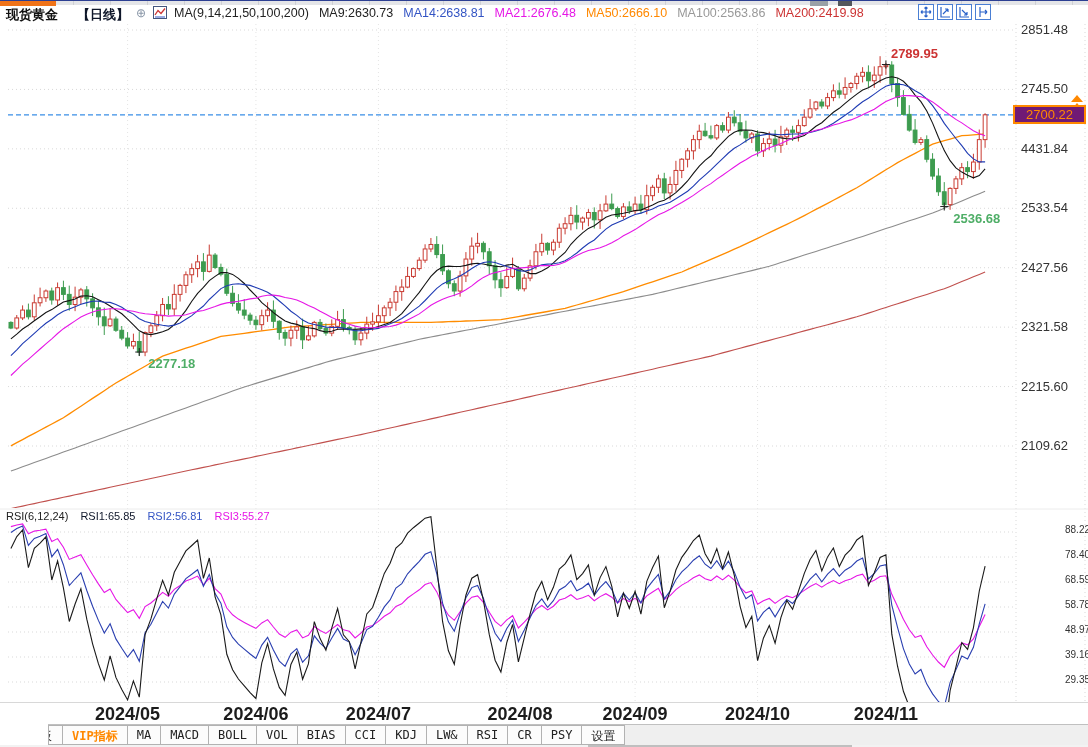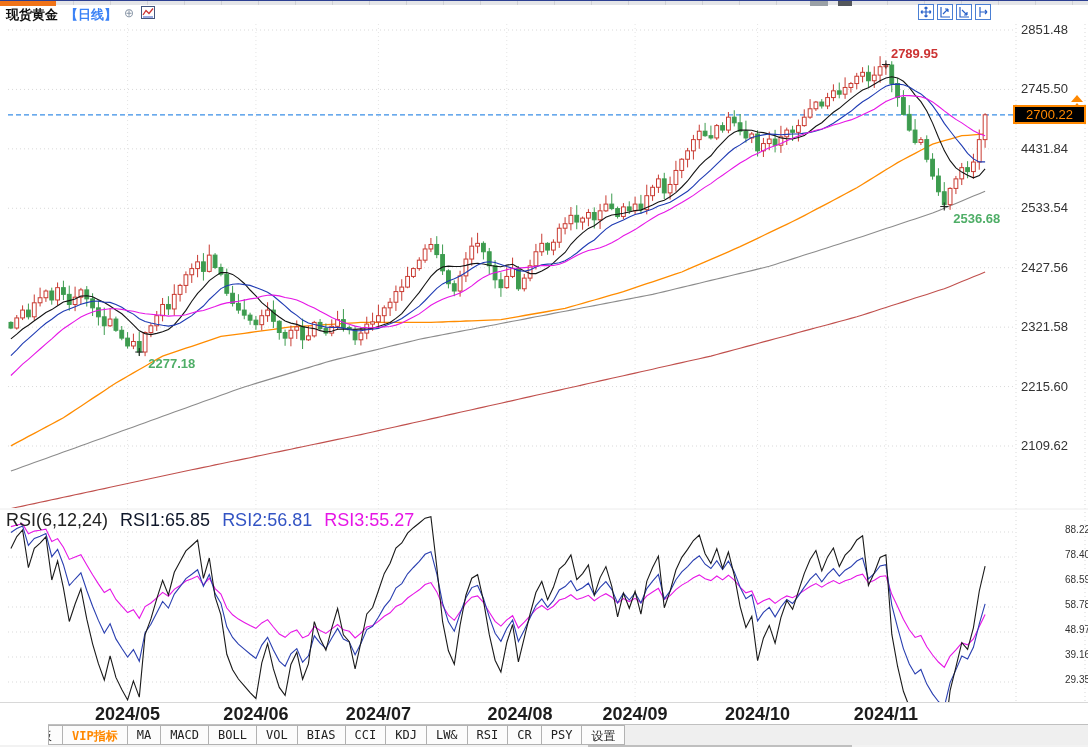--- a/index.html
+++ b/index.html
@@ -31,25 +31,25 @@
   .tool svg { display:block; }
 
   
   .axis-label { position:absolute; left:1021px; width:62px; font-size:13px; color:#333; }
   .rsi-axis-label { position:absolute; left:1065px; width:62px; font-size:10px; color:#333; }
   .month-label { position:absolute; top:704px; transform:translateX(-50%); font-size:18px;
     font-weight:bold; color:#1c1c1c; }
 
   
   .price-tag { position:absolute; left:1013px; top:105px; width:73px; height:19px;
-    border:2px solid #ff8800; background:#000000; color:#ff8800; font-size:13px;
+    border:2px solid #ff8800; background:#701a75; color:#ff8800; font-size:13px;
     line-height:15px; text-align:center; }
 
   
-  .rsi-header { position:absolute; left:6px; top:510px; display:flex; gap:12px; font-size:18px;
+  .rsi-header { position:absolute; left:6px; top:510px; display:flex; gap:12px; font-size:11px;
     background:transparent; }
 
   
   .xaxis-row { position:absolute; left:0; top:702px; width:1088px; height:22px; background:#fff;
     border-top:1px solid #d8d8d8; }
   .toolbar { position:absolute; left:0; top:724px; width:1088px; height:21px; background:#efefef;
     border-top:1px solid #c0c0c0; display:flex; align-items:stretch;margin-left:48px; }
   .tab { border:1px solid #b2b2b2; border-left-width:0; background:#fcfcfc; font-size:12px;
     padding:2px 9px 0 9px; height:20px; cursor:pointer; white-space:nowrap;
     font-family:"DejaVu Sans Mono", monospace; }
@@ -463,29 +463,38 @@
       <g clip-path="url(#rsiClip)">
         <path d="M10.9 526.6L16.8 525.0L22.6 523.9L28.4 533.8L34.3 531.1L40.1 530.2L45.9 529.1L51.8 541.4L57.6 538.6L63.4 547.2L69.3 559.4L75.1 557.0L80.9 554.7L86.8 565.0L92.6 574.7L98.4 583.9L104.3 592.5L110.1 589.1L115.9 599.4L121.8 606.1L127.6 612.6L133.4 609.8L139.3 618.3L145.1 606.6L150.9 603.0L156.8 597.8L162.6 592.4L168.4 596.2L174.3 589.4L180.1 585.5L185.9 581.1L191.8 578.7L197.6 576.1L203.4 584.7L209.3 578.3L215.1 588.6L220.9 594.0L226.8 608.0L232.6 614.8L238.4 619.1L244.3 622.4L250.1 625.6L255.9 628.4L261.8 622.9L267.6 619.6L273.4 627.0L279.3 634.0L285.1 637.3L290.9 632.2L296.8 630.0L302.6 637.9L308.4 635.3L314.3 626.6L320.1 630.5L325.9 633.4L331.8 628.9L337.6 624.5L343.4 629.8L349.3 631.3L355.1 637.9L360.9 633.1L366.8 627.0L372.6 625.5L378.4 621.4L384.3 616.3L390.1 612.8L395.9 606.4L401.8 603.8L407.6 598.0L413.4 593.9L419.3 589.8L425.1 584.6L430.9 582.6L436.8 591.9L442.6 605.5L448.4 615.2L454.3 620.3L460.1 611.7L465.9 603.1L471.8 597.2L477.6 595.9L483.4 602.3L489.3 612.2L495.1 621.3L500.9 626.1L506.8 619.9L512.6 615.7L518.4 628.0L524.3 622.2L530.1 616.0L535.9 609.3L541.8 605.5L547.6 609.9L553.4 606.2L559.3 600.1L565.1 598.2L570.9 594.7L576.8 599.5L582.6 597.8L588.4 595.3L594.3 600.7L600.1 596.6L605.9 593.7L611.8 597.2L617.6 603.1L623.4 598.6L629.3 601.6L635.1 598.3L640.9 602.7L646.8 595.9L652.6 592.0L658.4 588.4L664.3 599.5L670.1 595.6L675.9 589.6L681.8 585.1L687.6 581.9L693.4 577.8L699.3 574.9L705.1 578.7L710.9 580.6L716.8 576.0L722.6 579.9L728.4 575.2L734.3 580.1L740.1 587.2L745.9 592.8L751.8 591.0L757.6 604.3L763.4 600.7L769.3 598.5L775.1 603.4L780.9 599.1L786.8 595.9L792.6 597.7L798.4 594.4L804.3 590.4L810.1 586.5L815.9 583.6L821.8 587.2L827.6 583.4L833.4 580.5L839.3 583.7L845.1 580.7L850.9 579.0L856.8 575.8L862.6 574.1L868.4 582.9L874.3 580.3L880.1 576.5L885.9 575.8L891.8 594.3L897.6 606.4L903.4 619.3L909.3 629.8L915.1 637.4L920.9 635.5L926.8 646.7L932.6 655.0L938.4 662.0L944.3 667.3L950.1 656.0L955.9 649.8L961.8 642.9L967.6 644.8L973.4 639.0L979.3 626.4L985.1 614.6" fill="none" stroke="#e616e6" stroke-width="1.1"></path>
         <path d="M10.9 532.5L16.8 528.5L22.6 525.9L28.4 545.4L34.3 538.4L40.1 536.3L45.9 533.5L51.8 556.7L57.6 549.3L63.4 564.7L69.3 585.5L75.1 579.0L80.9 572.9L86.8 590.5L92.6 606.3L98.4 620.4L104.3 633.0L110.1 623.8L115.9 638.9L121.8 648.3L127.6 657.0L133.4 649.6L139.3 661.3L145.1 632.6L150.9 624.3L156.8 612.8L162.6 601.5L168.4 608.1L174.3 594.1L180.1 586.7L185.9 578.6L191.8 574.3L197.6 569.7L203.4 586.3L209.3 574.4L215.1 593.6L220.9 603.2L226.8 626.8L232.6 637.4L238.4 644.1L244.3 649.1L250.1 654.0L255.9 658.4L261.8 645.1L267.6 637.3L273.4 650.0L279.3 661.1L285.1 666.3L290.9 653.8L296.8 648.6L302.6 662.2L308.4 655.8L314.3 635.8L320.1 643.2L325.9 648.4L331.8 638.1L337.6 628.4L343.4 639.1L349.3 642.1L355.1 654.7L360.9 643.4L366.8 629.6L372.6 626.3L378.4 617.3L384.3 606.9L390.1 599.9L395.9 588.1L401.8 583.6L407.6 573.8L413.4 567.5L419.3 561.4L425.1 554.3L430.9 551.7L436.8 573.9L442.6 603.2L448.4 621.8L454.3 631.2L460.1 613.6L465.9 597.8L471.8 587.6L477.6 585.5L483.4 598.2L489.3 617.1L495.1 633.2L500.9 641.3L506.8 628.4L512.6 620.0L518.4 641.4L524.3 629.9L530.1 617.8L535.9 605.6L541.8 599.0L547.6 607.4L553.4 600.7L559.3 589.9L565.1 586.6L570.9 580.7L576.8 590.8L582.6 587.7L588.4 583.2L594.3 595.2L600.1 587.3L605.9 581.7L611.8 589.6L617.6 602.9L623.4 593.3L629.3 600.0L635.1 593.0L640.9 603.0L646.8 588.6L652.6 581.2L658.4 574.5L664.3 598.9L670.1 591.1L675.9 579.7L681.8 571.9L687.6 566.6L693.4 560.2L699.3 555.8L705.1 564.2L710.9 568.5L716.8 560.7L722.6 569.5L728.4 561.1L734.3 571.9L740.1 587.3L745.9 598.7L751.8 594.7L757.6 620.9L763.4 612.4L769.3 607.4L775.1 616.9L780.9 607.0L786.8 599.6L792.6 603.5L798.4 595.9L804.3 587.1L810.1 579.2L815.9 573.5L821.8 581.8L827.6 574.1L833.4 568.6L839.3 576.2L845.1 570.2L850.9 566.8L856.8 561.0L862.6 558.0L868.4 578.9L874.3 573.5L880.1 566.0L885.9 564.6L891.8 605.1L897.6 627.6L903.4 648.6L909.3 664.0L915.1 674.0L920.9 669.5L926.8 684.1L932.6 693.9L938.4 701.5L944.3 706.9L950.1 682.6L955.9 669.9L961.8 656.0L967.6 659.1L973.4 647.3L979.3 623.8L985.1 603.9" fill="none" stroke="#2a3fb0" stroke-width="1.1"></path>
         <path d="M10.9 548.6L16.8 536.6L22.6 529.9L28.4 567.6L34.3 548.3L40.1 543.1L45.9 536.8L51.8 580.0L57.6 560.9L63.4 587.9L69.3 621.5L75.1 604.0L80.9 588.7L86.8 619.2L92.6 643.8L98.4 663.7L104.3 680.0L110.1 655.8L115.9 677.4L121.8 689.5L127.6 699.9L133.4 680.9L139.3 697.1L145.1 634.5L150.9 618.9L156.8 598.6L162.6 580.4L168.4 595.0L174.3 572.3L180.1 561.5L185.9 550.9L191.8 545.5L197.6 540.0L203.4 578.3L209.3 558.0L215.1 596.8L220.9 614.9L226.8 654.3L232.6 669.7L238.4 679.0L244.3 685.8L250.1 692.6L255.9 698.5L261.8 662.9L267.6 643.6L273.4 668.9L279.3 687.4L285.1 695.3L290.9 664.5L296.8 652.2L302.6 679.2L308.4 663.9L314.3 621.6L320.1 638.6L325.9 650.3L331.8 627.9L337.6 608.5L343.4 634.8L349.3 641.7L355.1 668.9L360.9 642.4L366.8 613.9L372.6 607.5L378.4 590.7L384.3 573.4L390.1 563.2L395.9 548.1L401.8 543.0L407.6 533.1L413.4 527.7L419.3 523.0L425.1 518.2L430.9 516.6L436.8 567.0L442.6 621.7L448.4 650.8L454.3 664.3L460.1 625.2L465.9 595.2L471.8 578.2L477.6 574.7L483.4 600.3L489.3 634.7L495.1 660.2L500.9 672.1L506.8 642.5L512.6 624.5L518.4 661.9L524.3 637.6L530.1 614.0L535.9 592.5L541.8 581.5L547.6 599.8L553.4 587.3L559.3 569.0L565.1 563.9L570.9 554.9L576.8 579.7L582.6 573.6L588.4 565.0L594.3 595.2L600.1 577.6L605.9 566.6L611.8 586.4L617.6 616.9L623.4 593.1L629.3 608.3L635.1 591.3L640.9 614.1L646.8 581.3L652.6 567.5L658.4 556.1L664.3 607.7L670.1 591.2L675.9 570.0L681.8 557.3L687.6 549.4L693.4 540.5L699.3 535.0L705.1 553.7L710.9 563.5L716.8 548.6L722.6 568.5L728.4 552.0L734.3 575.4L740.1 606.3L745.9 627.5L751.8 616.3L757.6 660.6L763.4 638.2L769.3 625.4L775.1 643.1L780.9 617.6L786.8 600.5L792.6 609.3L798.4 591.3L804.3 573.4L810.1 559.5L815.9 550.5L821.8 570.9L827.6 556.9L833.4 548.0L839.3 566.6L845.1 555.2L850.9 549.4L856.8 540.0L862.6 535.8L868.4 585.4L874.3 572.7L880.1 557.5L885.9 554.8L891.8 634.2L897.6 666.5L903.4 691.3L909.3 706.7L915.1 715.8L920.9 705.7L926.8 720.2L932.6 728.5L938.4 734.2L944.3 738.0L950.1 690.6L955.9 667.2L961.8 642.6L967.6 649.4L973.4 627.8L979.3 591.0L985.1 566.1" fill="none" stroke="#1a1a1a" stroke-width="1.1"></path>
       </g>
       <line x1="0" y1="509" x2="1088" y2="509" stroke="#ececec"></line>
     </svg>
 
   <div class="titlebar">
     <span class="symbol">现货黄金</span>
-    <span class="period" style="color: #3b82f6;">【日线】</span>
+    <span class="period" style="color: #0f172a; margin-left: 12px;">【日线】</span>
     <span class="addicon">⊕</span>
     <span class="chart-ico">
       <svg width="14" height="13" viewBox="0 0 14 13">
         <rect x="0.5" y="0.5" width="13" height="12" fill="#fff" stroke="#44567e"></rect>
         <path d="M2 9 L5 4.5 L8 7.5 L12 2.5" fill="none" stroke="#cc3333" stroke-width="1.3"></path>
         <path d="M2 11 L12 11" stroke="#3354c4" stroke-width="1"></path>
       </svg>
     </span>
+    <span class="ma-readouts">
+        <span style="color: rgb(34, 34, 34);">MA(9,14,21,50,100,200)</span>
+        <span style="color: rgb(34, 34, 34);">MA9:2630.73</span>
+        <span style="color: rgb(51, 84, 196);">MA14:2638.81</span>
+        <span style="color: rgb(230, 22, 230);">MA21:2676.48</span>
+        <span style="color: rgb(255, 136, 0);">MA50:2666.10</span>
+        <span style="color: rgb(153, 153, 153);">MA100:2563.86</span>
+        <span style="color: rgb(204, 51, 51);">MA200:2419.98</span>
+      </span>
   </div>
 
   <div class="chart-tools">
     <span class="tool">
       <svg width="12" height="12" viewBox="0 0 12 12" fill="none" stroke="#2a62c9" stroke-width="1.2">
         <path d="M6 1 V11 M1 6 H11 M6 1 L4.5 2.5 M6 1 L7.5 2.5 M6 11 L4.5 9.5 M6 11 L7.5 9.5 M1 6 L2.5 4.5 M1 6 L2.5 7.5 M11 6 L9.5 4.5 M11 6 L9.5 7.5"></path>
       </svg>
     </span>
     <span class="tool">
       <svg width="12" height="12" viewBox="0 0 12 12" fill="none" stroke="#2a62c9" stroke-width="1.2">

